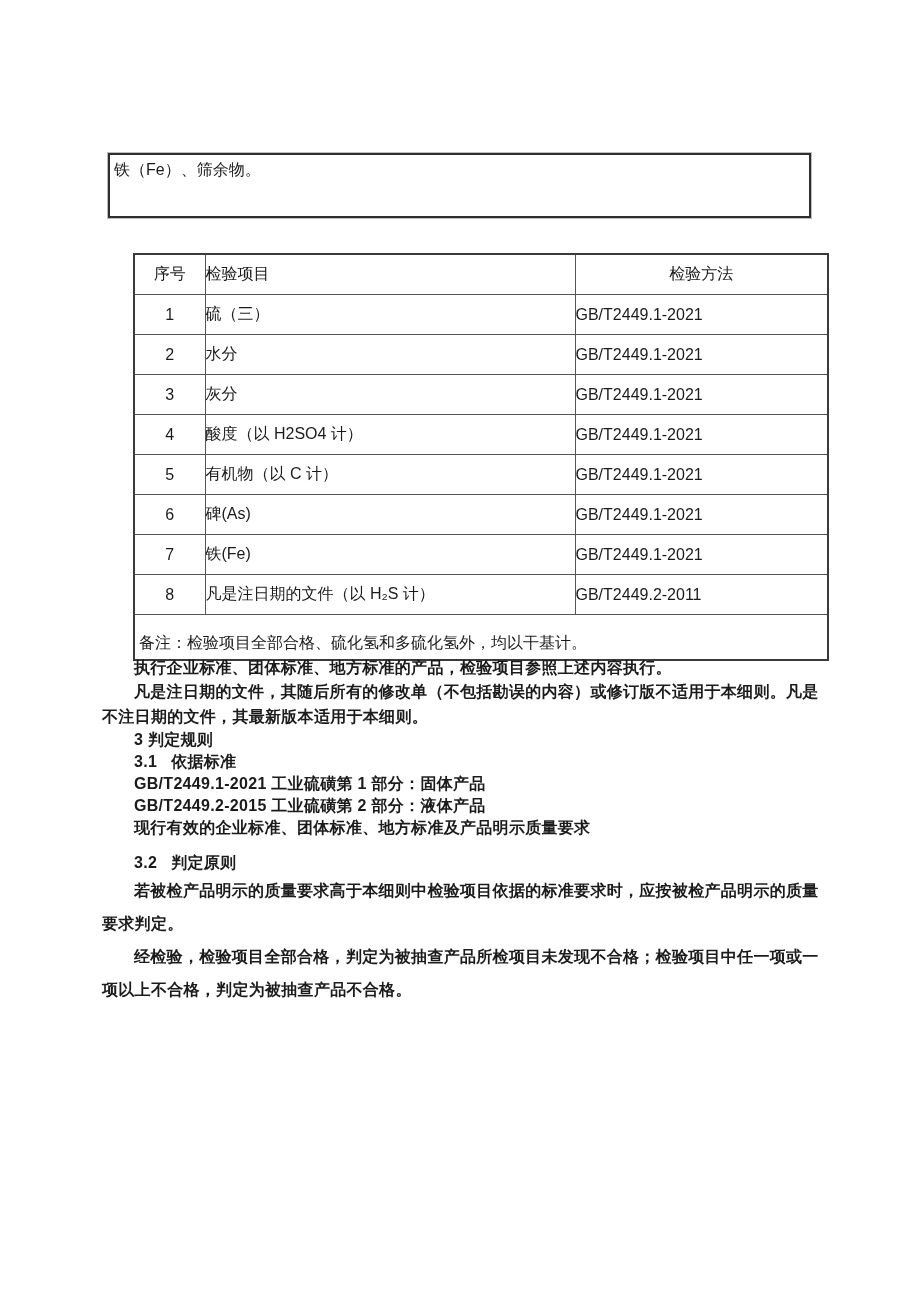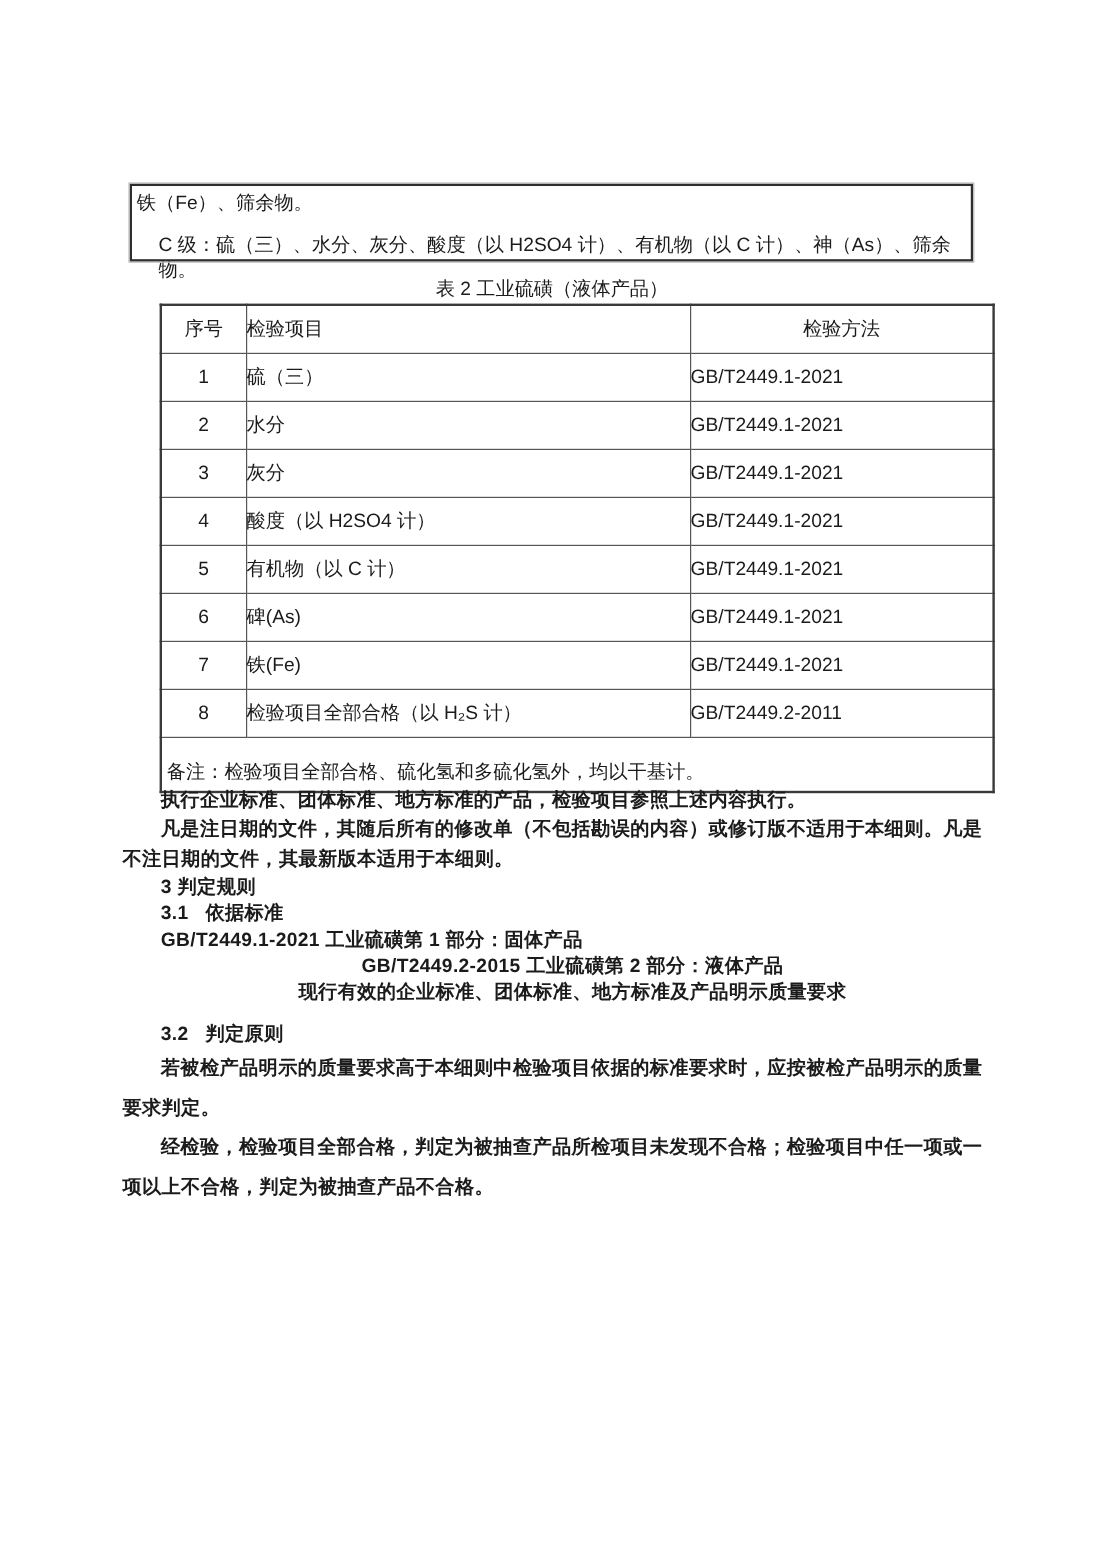--- a/index.html
+++ b/index.html
@@ -81,36 +81,34 @@
     letter-spacing:0.3px;
     font-weight:bold;
   }
   .ind{text-indent:32px;}
   .p-exec{margin-top:12px;}
   .p-dated{margin-top:13px;line-height:25px !important;}
   .h-sec3{margin-top:11px;}
   .h-sub{margin-top:19px;}
   .h-sub.second{margin-top:13px;}
   .p-std1{margin-top:29px;}
-  .p-std{margin-top:13px;text-align:center;}
+  .p-std{margin-top:13px;}
   .p-judge1{margin-top:26px;line-height:33px !important;}
   .p-judge2{margin-top:2px;line-height:33px !important;}
   .sec-label{margin-left:14px;}
 </style>
 </head>
 <body>
 
 <div class="page">
 
   <div class="intro-box">
     <p class="l1">铁（Fe）、筛余物。</p>
-    <p class="l2">C 级：硫（三）、水分、灰分、酸度（以 H2SO4 计）、有机物（以 C 计）、神（As）、筛余物。</p>
   </div>
 
-  <p class="table-title">表 2 工业硫磺（液体产品）</p>
 
   <table class="spec">
     <colgroup>
       <col class="col-no">
         <col class="col-item">
         <col class="col-method">
     </colgroup>
     <thead>
       <tr>
         <th class="h-no">序号</th>
@@ -149,21 +147,21 @@
         <td class="c-item">碑(As)</td>
         <td class="c-method">GB/T2449.1-2021</td>
       </tr>
       <tr>
         <td class="c-no">7</td>
         <td class="c-item">铁(Fe)</td>
         <td class="c-method">GB/T2449.1-2021</td>
       </tr>
       <tr>
         <td class="c-no">8</td>
-        <td class="c-item">检验项目全部合格（以 H₂S 计）</td>
+        <td class="c-item">凡是注日期的文件（以 H₂S 计）</td>
         <td class="c-method">GB/T2449.2-2011</td>
       </tr>
       <tr class="note-row">
         <td colspan="3">备注：检验项目全部合格、硫化氢和多硫化氢外，均以干基计。</td>
       </tr>
     </tbody>
   </table>
 
   <div class="paras">
     <p class="ind p-exec">执行企业标准、团体标准、地方标准的产品，检验项目参照上述内容执行。</p>

